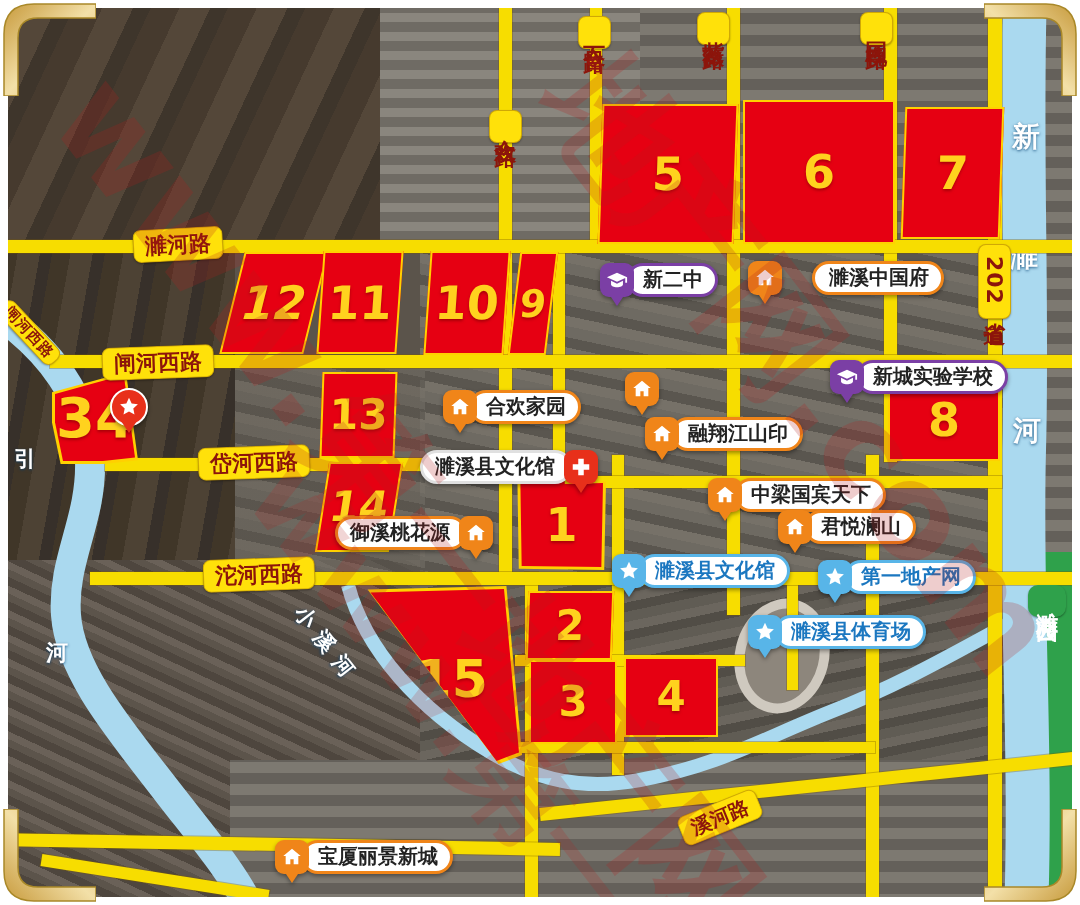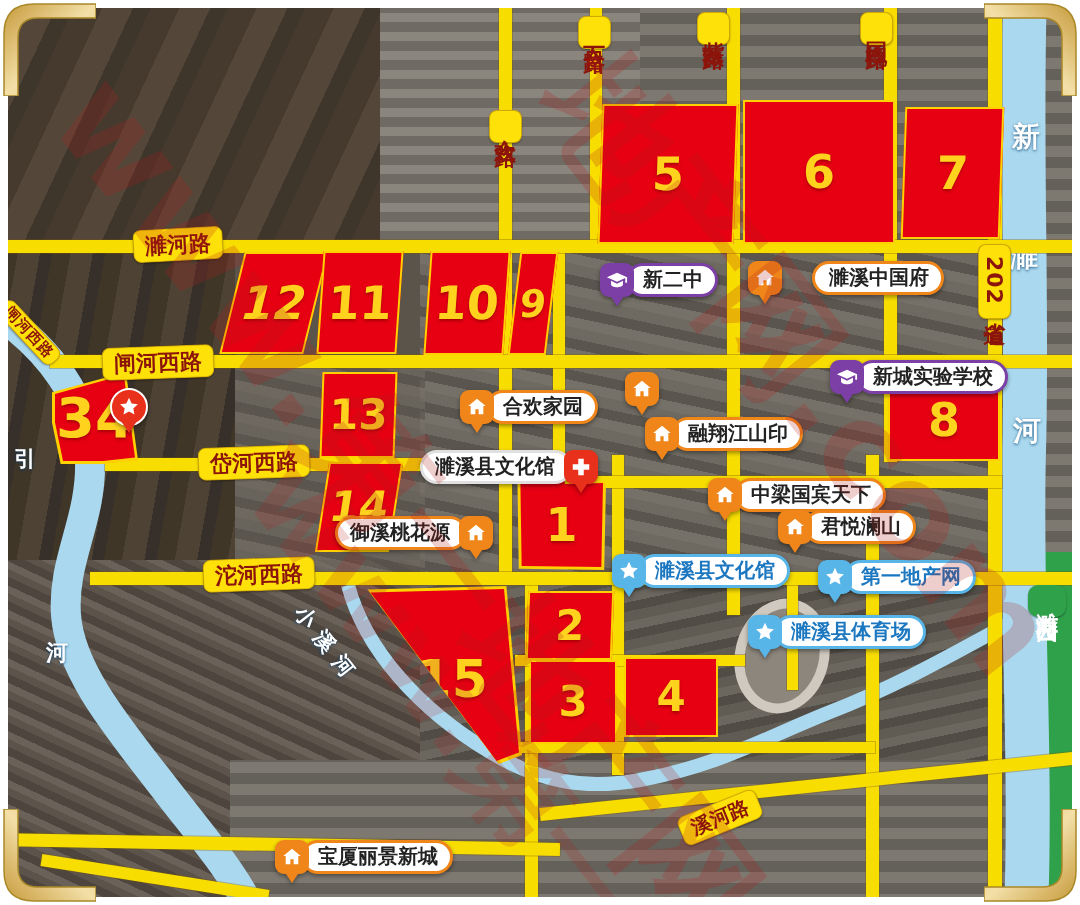--- a/index.html
+++ b/index.html
@@ -223,21 +223,21 @@
     <span class="pill">新城实验学校</span>
   </div>
   <div class="poi court flip" style="left:110px;top:388px;--c:#e8301a;">
     <span class="badge">
           <svg viewBox="0 0 24 24">
             <path d="M12 2l2.9 6.2 6.8.8-5 4.6 1.3 6.7-6-3.3-6 3.3 1.3-6.7-5-4.6 6.8-.8z" fill="#fff"></path>
           </svg>
           <span class="tail"></span>
         </span>
   </div>
-  <div class="poi" style="left:460px;top:390px;--c:#f08519;">
+  <div class="poi" style="left:443px;top:390px;--c:#f08519;">
     <span class="badge">
           <svg viewBox="0 0 24 24">
             <path d="M12 3L2.5 11h2.6v9h5.1v-5.5h3.6V20h5.1v-9h2.6z" fill="#fff"></path>
           </svg>
           <span class="tail"></span>
         </span>
     <span class="pill">合欢家园</span>
   </div>
   <div class="poi flip" style="left:625px;top:372px;--c:#f08519;">
     <span class="badge">

